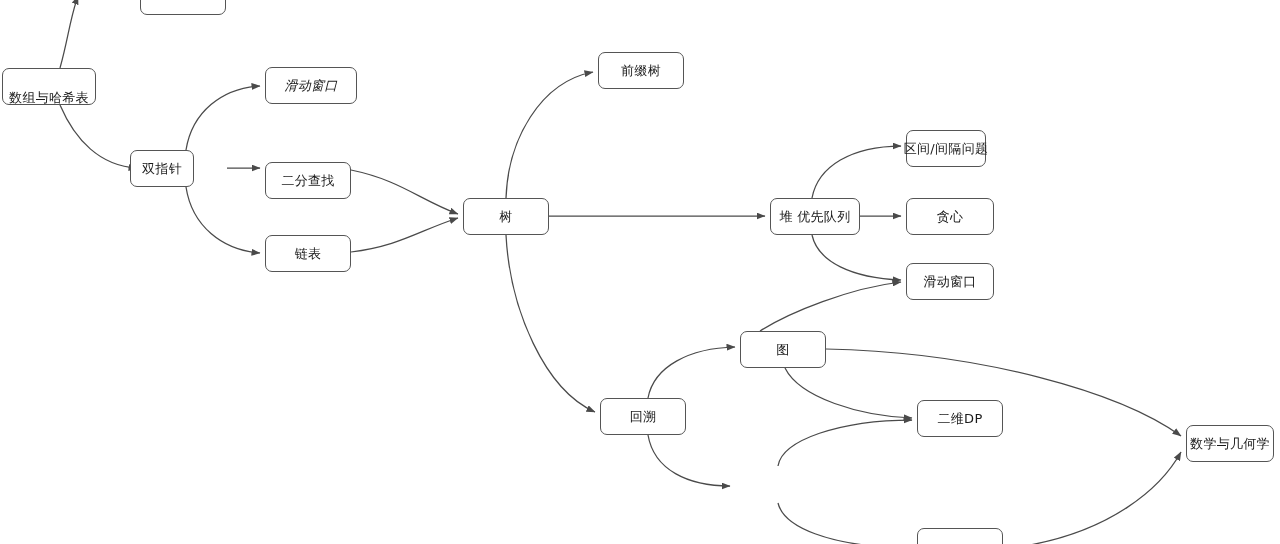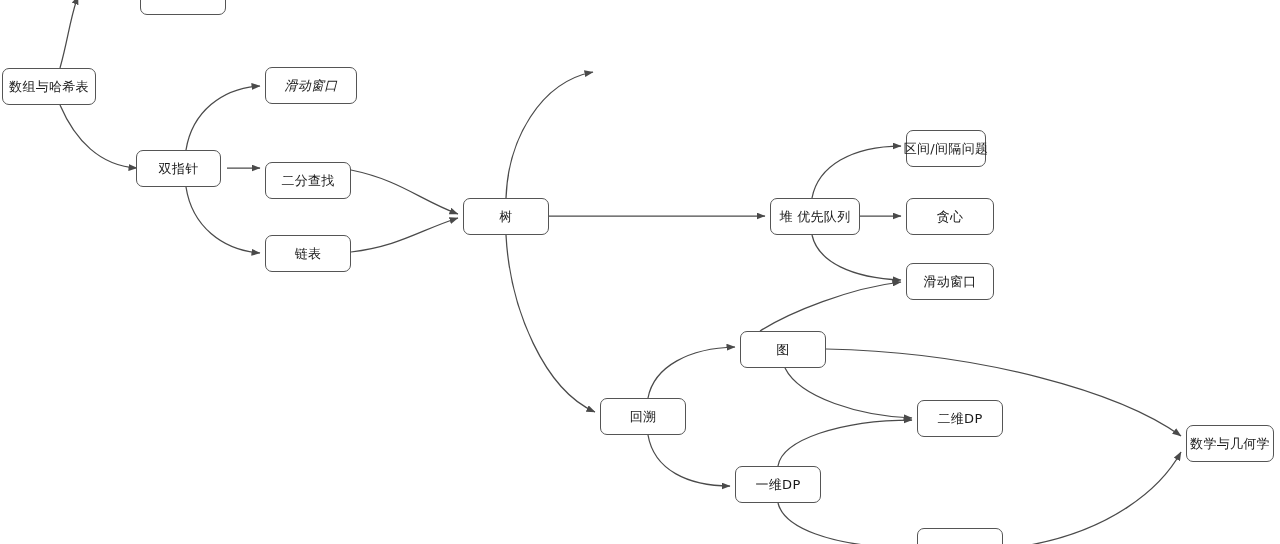--- a/index.html
+++ b/index.html
@@ -96,44 +96,47 @@
       <path d="M 778 503 C 784 528, 830 545, 900 548"></path>
 
       <path d="M 1030 545 C 1110 530, 1160 490, 1181 452"></path>
     </g>
   </svg>
 
   <div class="node" style="left:140px; top:-22px; width:86px; height:37px;">
     <span class="node-label"></span>
   </div>
 
-  <div class="node" style="left:2px; top:68px; width:94px; height:37px;">
+  <div class="node" style="left:2px; top:68px; width:94px; height:37px;align-items:flex-end;">
     <span class="node-label">数组与哈希表</span>
   </div>
 
-  <div class="node" style="left:136px; top:150px; width:85px; height:37px;">
+  <div class="node" style="left:130px; top:150px; width:64px; height:37px;">
     <span class="node-label">双指针</span>
   </div>
 
   <div class="node" style="left:265px; top:67px; width:92px; height:37px;font-style:italic;">
     <span class="node-label">滑动窗口</span>
   </div>
 
   <div class="node" style="left:265px; top:162px; width:86px; height:37px;">
     <span class="node-label">二分查找</span>
   </div>
 
   <div class="node" style="left:265px; top:235px; width:86px; height:37px;">
     <span class="node-label">链表</span>
   </div>
 
   <div class="node" style="left:463px; top:198px; width:86px; height:37px;">
     <span class="node-label">树</span>
   </div>
 
+  <div class="node" style="left:598px; top:52px; width:86px; height:37px;">
+    <span class="node-label">前缀树</span>
+  </div>
 
   <div class="node" style="left:770px; top:198px; width:90px; height:37px;text-align:center;">
     <span class="node-label">堆 优先队列</span>
   </div>
 
   <div class="node" style="left:906px; top:130px; width:80px; height:37px;">
     <span class="node-label">区间/间隔问题</span>
   </div>
 
   <div class="node" style="left:906px; top:198px; width:88px; height:37px;">
@@ -149,23 +152,20 @@
   </div>
 
   <div class="node" style="left:600px; top:398px; width:86px; height:37px;justify-content:center;">
     <span class="node-label">回溯</span>
   </div>
 
   <div class="node" style="left:917px; top:400px; width:86px; height:37px;">
     <span class="node-label">二维DP</span>
   </div>
 
-  <div class="node" style="left:735px; top:466px; width:86px; height:37px;">
-    <span class="node-label">一维DP</span>
-  </div>
 
   <div class="node" style="left:1186px; top:425px; width:88px; height:37px;">
     <span class="node-label">数学与几何学</span>
   </div>
 
   <div class="node" style="left:917px; top:528px; width:86px; height:37px;">
     <span class="node-label"></span>
   </div>
 
 </div>

